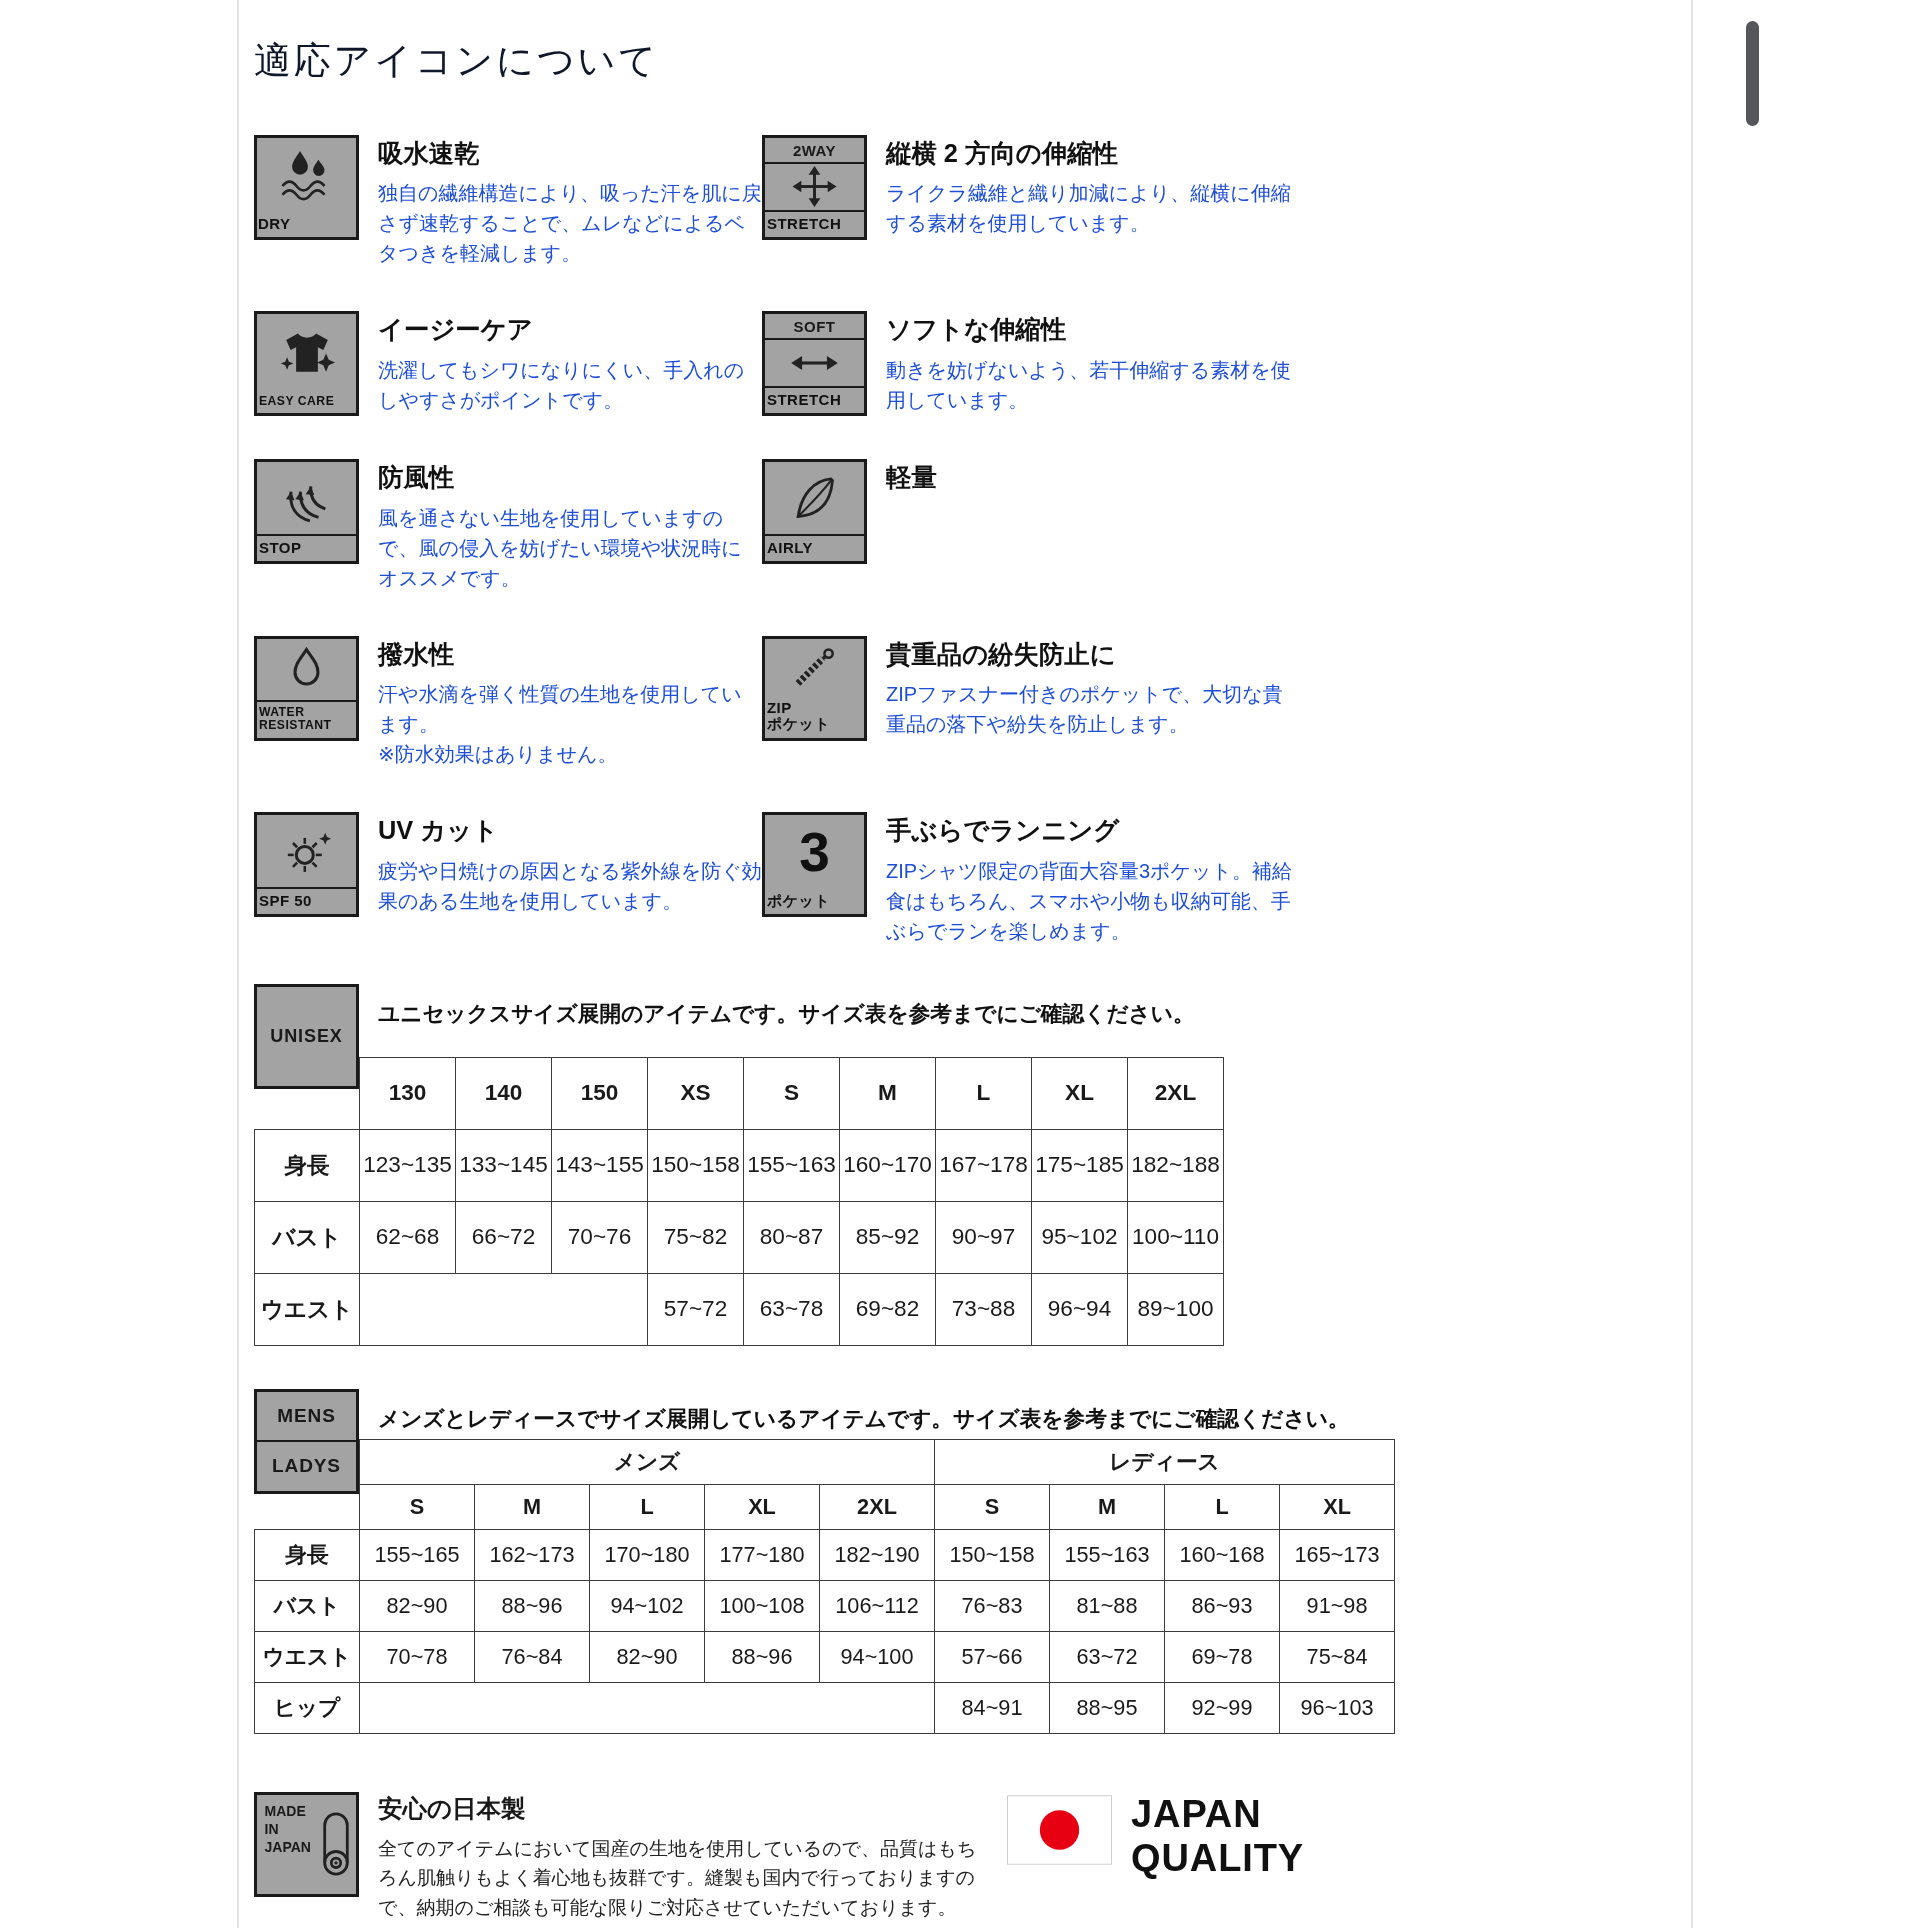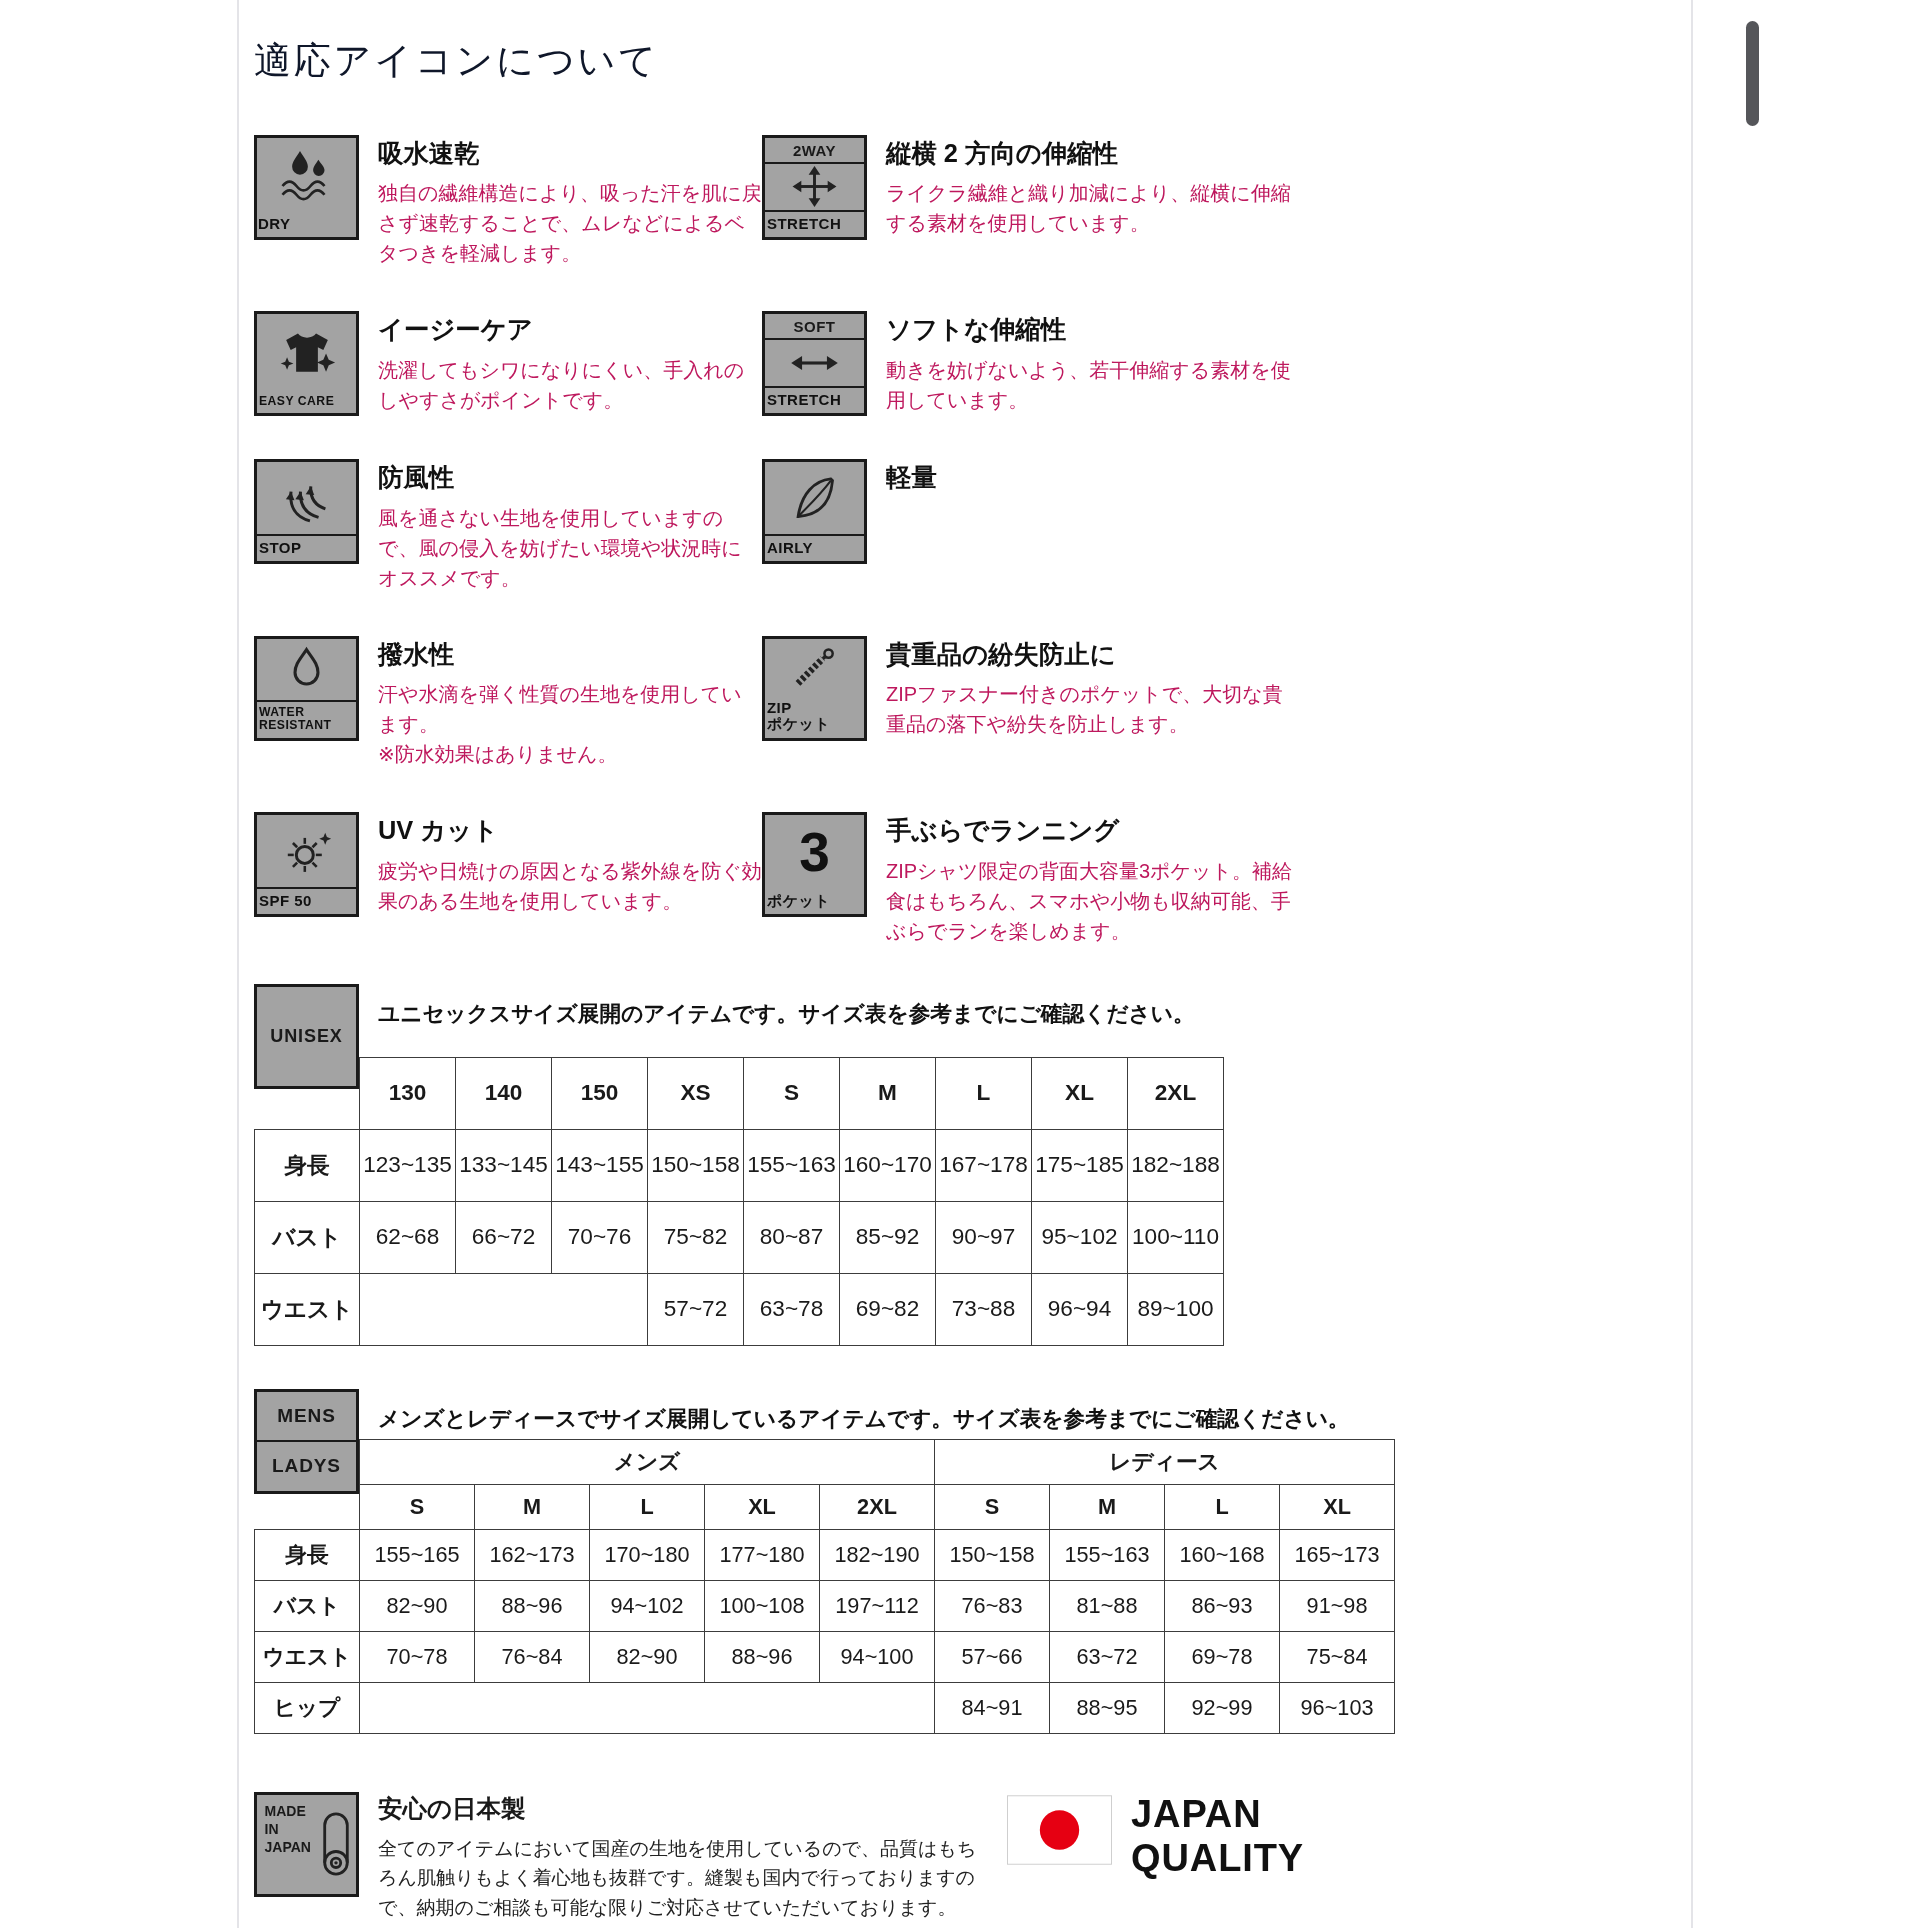--- a/index.html
+++ b/index.html
@@ -31,21 +31,21 @@
     grid-template-columns:508px 1fr;
     grid-auto-flow:column;
     grid-template-rows:repeat(5,auto);
     row-gap:43px;
   }
   .feature { display:flex; gap:19px; min-height:105px; }
   .feature-text { padding-top:1.9px; }
   .col-left .feature-text { width:384px; }
   .col-right .feature-text { width:416px; }
   .feature-title { font-size:25.4px; font-weight:bold; margin-bottom:7.5px; color:#111; }
-  .feature-desc { font-size:20px; line-height:1.5; color:#be185d; }
+  .feature-desc { font-size:20px; line-height:1.5; color:#1d4ed8; }
 
   
   .icon-box {
     width:105px; height:105px; flex:0 0 105px;
     border:3.8px solid #1a1a1a;
     display:flex; flex-direction:column;
     background:#a3a3a3;
   }
   .icon-art { flex:1; display:flex; align-items:center; justify-content:center; overflow:hidden; }
   .icon-art svg { display:block; }
@@ -415,21 +415,21 @@
           <td>155~163</td>
           <td>160~168</td>
           <td>165~173</td>
         </tr>
         <tr>
           <th>バスト</th>
           <td>82~90</td>
           <td>88~96</td>
           <td>94~102</td>
           <td>100~108</td>
-          <td>197~112</td>
+          <td>106~112</td>
           <td>76~83</td>
           <td>81~88</td>
           <td>86~93</td>
           <td>91~98</td>
         </tr>
         <tr>
           <th>ウエスト</th>
           <td>70~78</td>
           <td>76~84</td>
           <td>82~90</td>

